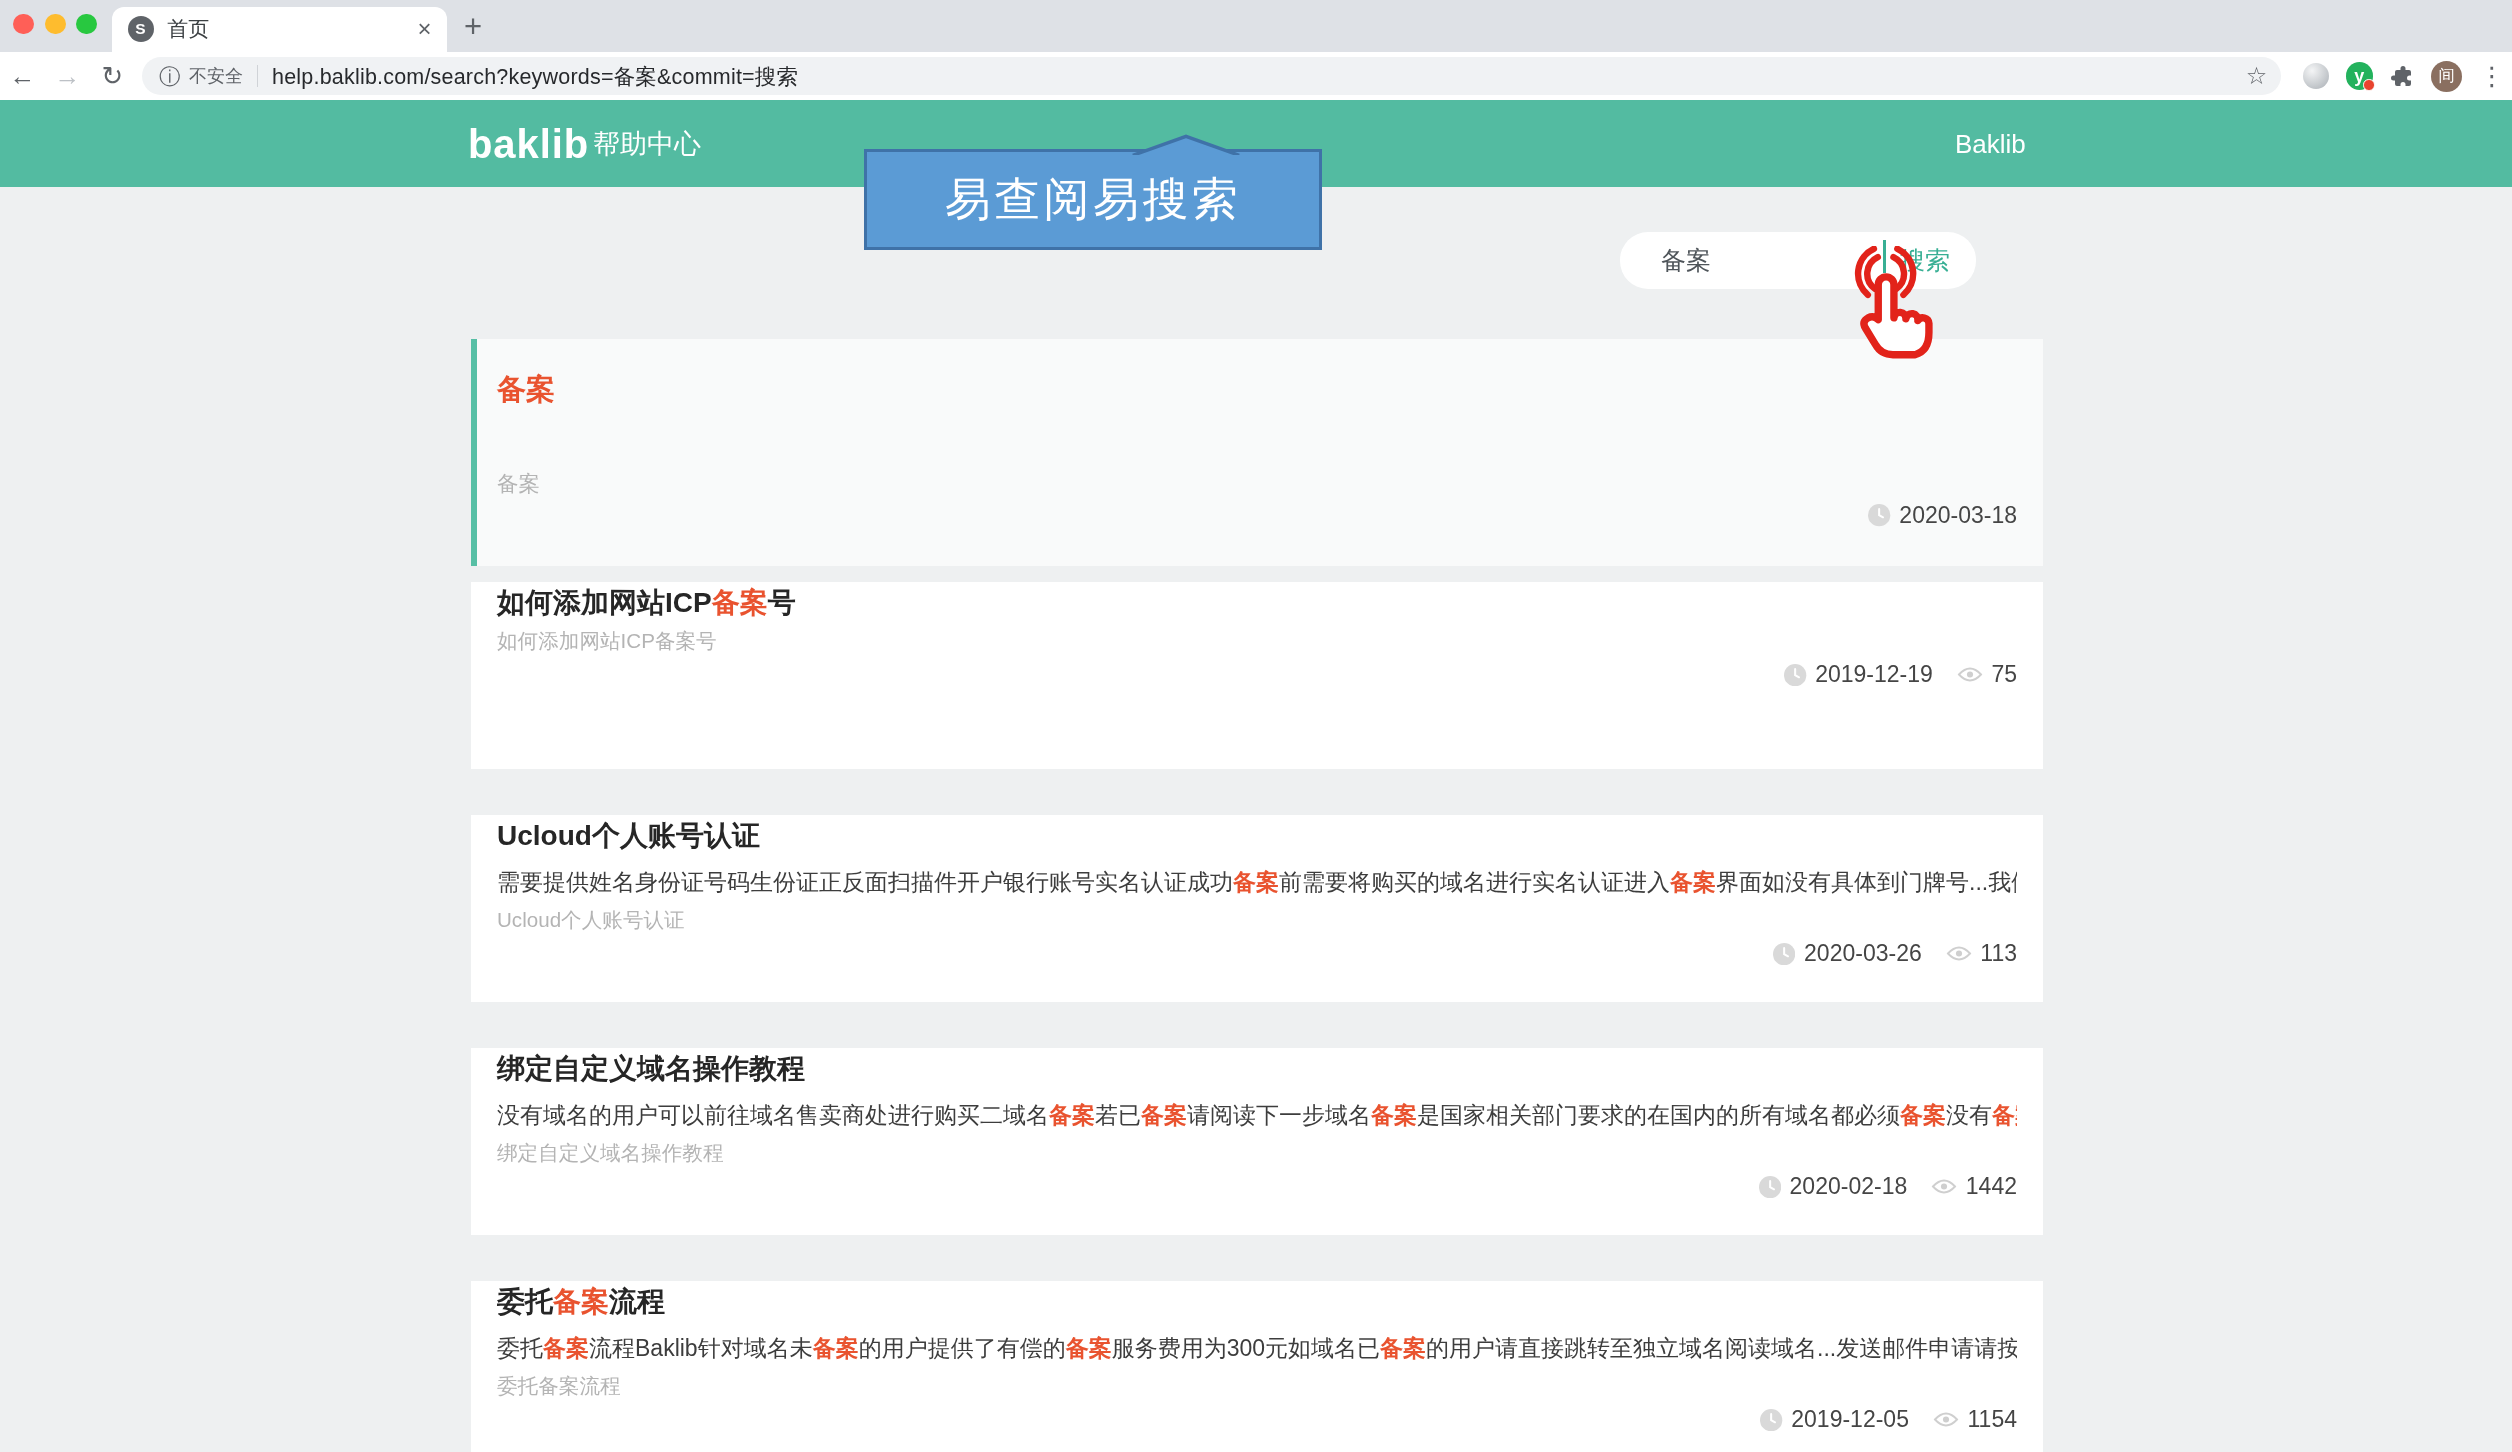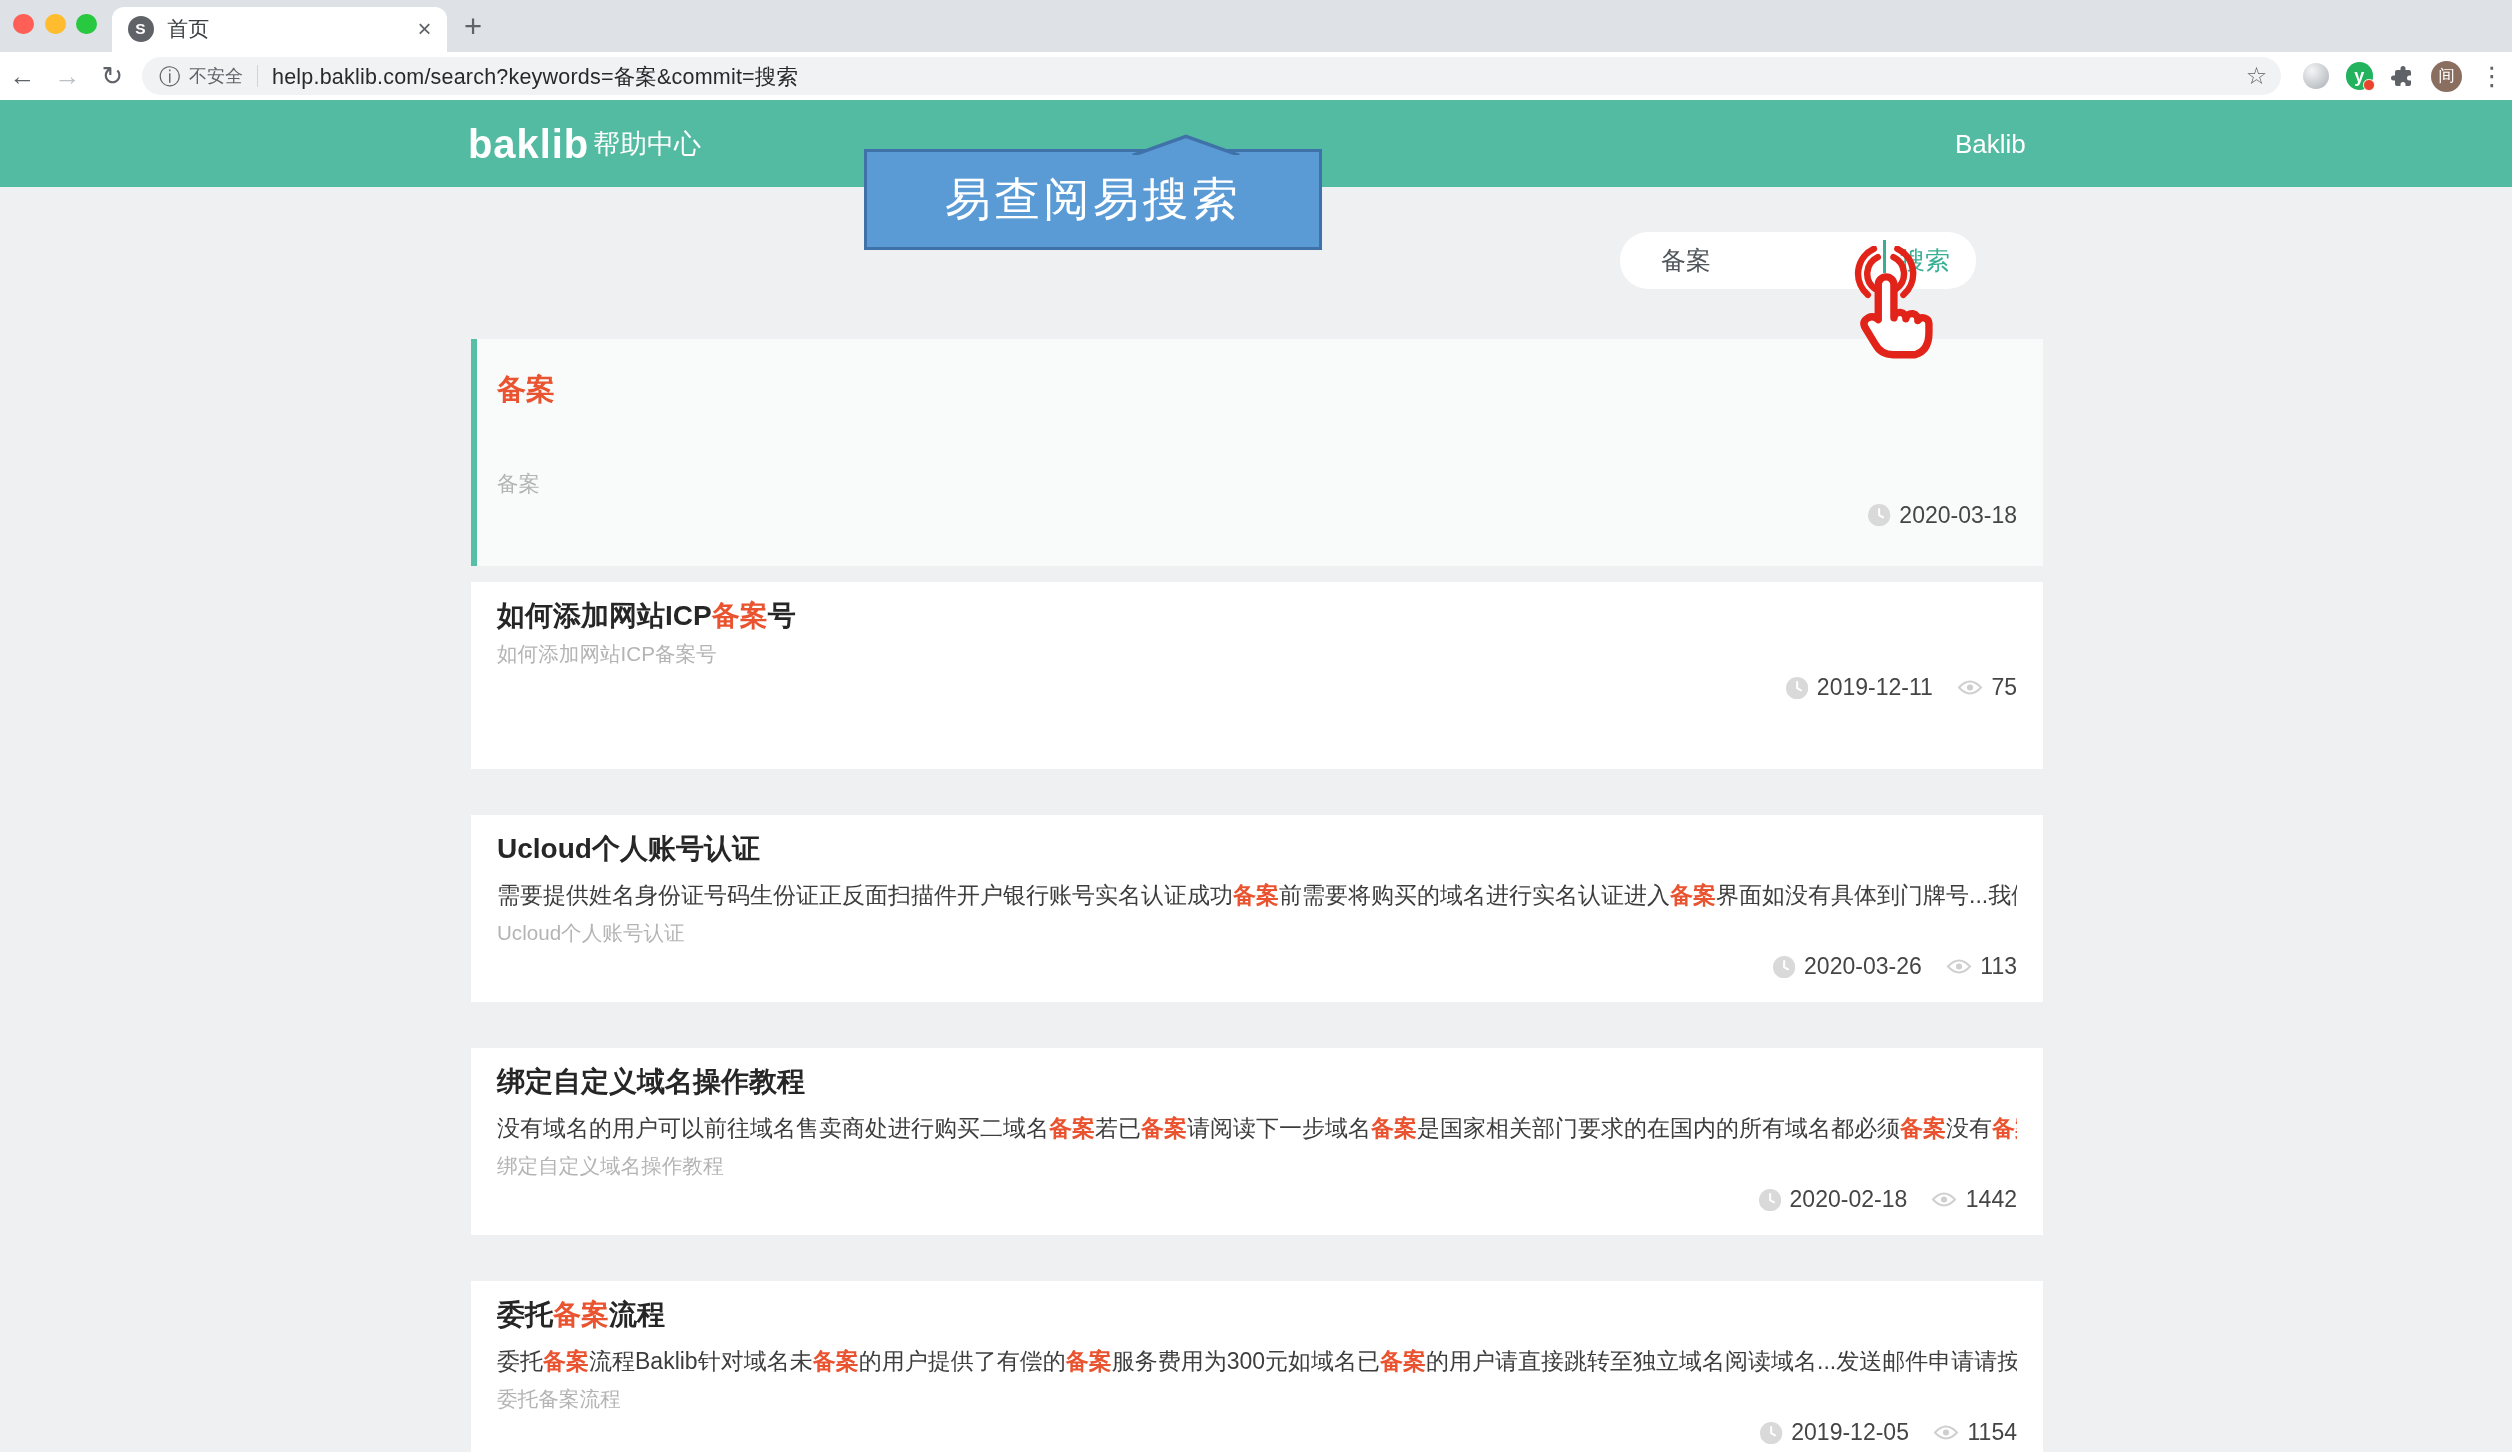--- a/index.html
+++ b/index.html
@@ -64,21 +64,21 @@
 
   .search-pill{position:absolute;left:1620px;top:232px;width:356px;height:57px;border-radius:28px;
                background:#fff;display:flex;align-items:center;justify-content:space-between;
                padding:0 26px 0 41px;box-sizing:border-box;z-index:10;}
   .search-value{font-size:25px;color:#4f555a;}
   .search-btn{font-size:25px;color:#38af94;}
   .caret{position:absolute;left:1883px;top:240px;width:2.6px;height:33px;background:#38af94;z-index:20;}
   .hand{position:absolute;left:1837px;top:246px;z-index:60;}
 
   .results{position:absolute;left:471px;top:339px;width:1572px;}
-  .result-card{background:#ffffff;height:187px;margin-top:46px;padding:17px 26px;box-sizing:border-box;
+  .result-card{background:#ffffff;height:187px;margin-top:46px;padding:4px 26px;box-sizing:border-box;
                overflow:hidden;}
   .result-card:first-child{margin-top:0;}
   .result-card.featured{height:227px;background:#f9fafa;border-left:6px solid #57bfa5;
                         padding:31px 26px 24px 20px;}
   .result-card.featured + .result-card{margin-top:16.3px;}
   .result-title{margin:0;font-size:28px;line-height:34px;font-weight:bold;color:#262626;
                 white-space:nowrap;}
   .result-card.featured .result-title{font-size:29px;line-height:38px;}
   .result-desc{margin:12px 0 0 0;font-size:23px;line-height:34px;color:#3d3d3d;
                white-space:nowrap;overflow:hidden;}
@@ -183,21 +183,21 @@
   </article>
       <article class="result-card">
     <h3 class="result-title"><span>如何添加网站ICP</span><span class="hl">备案</span><span>号</span></h3>
     <p class="result-subtitle">如何添加网站ICP备案号</p>
     <div class="result-meta">
       <span class="meta-item">
         <svg width="22.3" height="22.3" viewBox="0 0 26 26">
           <circle cx="13" cy="13" r="13" fill="#d9d9d9"></circle>
           <path d="M13,6 V13 L17.5,15.5" stroke="#ffffff" stroke-width="2.4" fill="none" stroke-linecap="round"></path>
         </svg>
-        <span>2019-12-11</span>
+        <span>2019-12-19</span>
       </span>
       <span class="meta-item">
         <svg width="26" height="17" viewBox="0 0 30 20">
           <path d="M2,10 Q15,-4 28,10 Q15,24 2,10 z" fill="none" stroke="#cfcfcf" stroke-width="2.2"></path>
           <circle cx="15" cy="10" r="3.6" fill="#cfcfcf"></circle>
         </svg>
         <span>75</span>
       </span>
     </div>
   </article>

